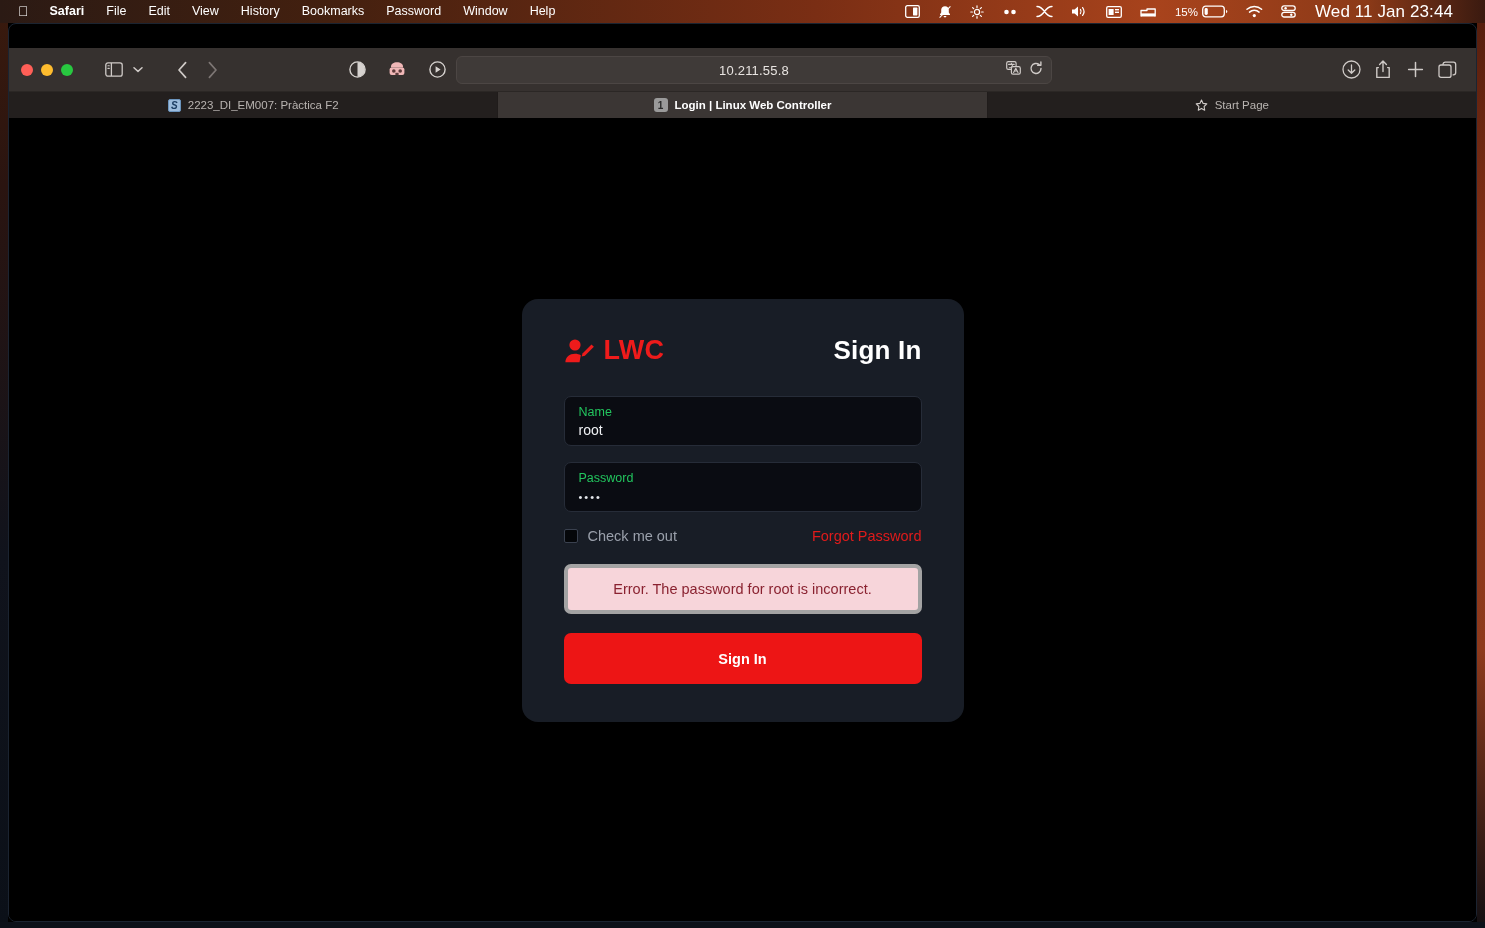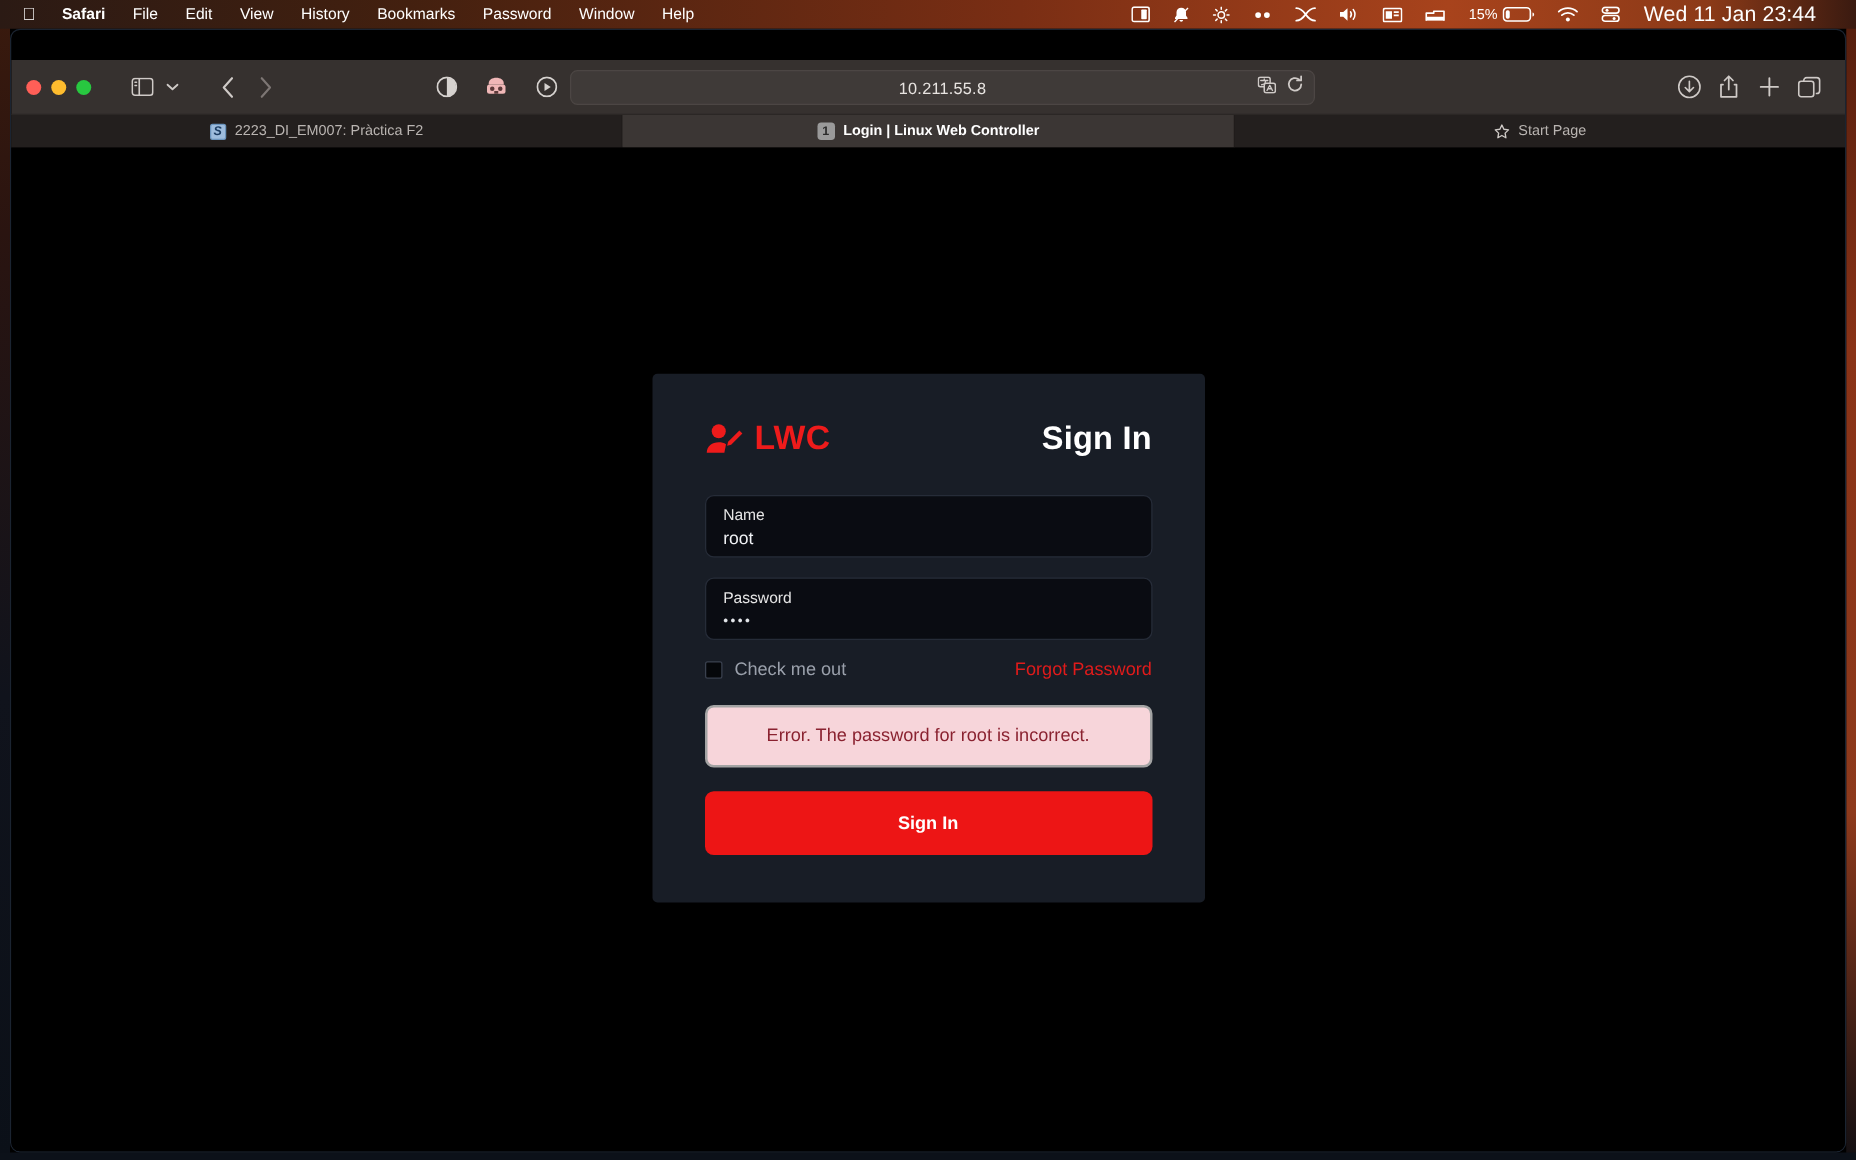--- a/index.html
+++ b/index.html
@@ -93,45 +93,45 @@
   }
   .favicon-star { color:#cfcac7; display:flex; align-items:center; }
 
   
   #page {
     position:relative; width:100%; height:calc(899px - 44px - 26px);
     background:#000; display:flex; align-items:flex-start; justify-content:center;
   }
   #login-card {
     margin-top:181px;
-    width:442px; background:#181d26; border-radius:4px;
+    width:442px; background:#181d26; border-radius:16px;
     padding:36px 42px 38px 42px;
   }
   #card-header { display:flex; align-items:center; justify-content:space-between; margin-bottom:30px; }
   .brand { display:flex; align-items:center; gap:9px; }
   .brand-icon { color:#ee1b1b; display:flex; align-items:center; }
   .brand-text { color:#ee1b1b; font-size:27px; font-weight:bold; letter-spacing:.3px; }
   .signin-title { color:#ffffff; font-size:26px; font-weight:bold; letter-spacing:.2px; }
 
   .field {
     background:#0a0c12; border:1px solid #262c38; border-radius:7px;
     height:50px; padding:7px 14px 0 14px; margin-bottom:16px;
   }
-  .field-label { color:#e5e5e5; font-size:12.5px; line-height:16px; }
+  .field-label { color:#22c55e; font-size:12.5px; line-height:16px; }
   .field-value { color:#f0f2f5; font-size:14px; line-height:20px; }
   .field-value.dots { letter-spacing:2px; font-size:11px; color:#e3e6ea; line-height:22px; }
 
   #options-row { display:flex; justify-content:space-between; margin:14px 0 20px 0; }
   .check-wrap { display:flex; align-items:center; gap:10px; }
   .checkbox { width:14px; height:14px; background:#05070a; border:1px solid #3a414f; border-radius:2px; display:block; }
   .check-label { color:#9aa0ab; font-size:14.5px; }
   .forgot { color:#e01b1b; font-size:14.5px; text-decoration:none; }
 
   #error-alert {
-    background:#f7d5da; border:2px solid #a3a3a3; border-radius:7px;
+    background:#f7d5da; border:4px solid #a3a3a3; border-radius:7px;
     height:50px; display:flex; align-items:center; justify-content:center;
     color:#8a2230; font-size:14.5px; margin-bottom:19px;
   }
   #signin-button {
     width:100%; height:51px; background:#ed1515; border:none; border-radius:7px;
     color:#ffffff; font-size:14.5px; font-weight:bold; font-family:"Liberation Sans", sans-serif;
     display:flex; align-items:center; justify-content:center; cursor:pointer;
   }
 </style>
 </head>

